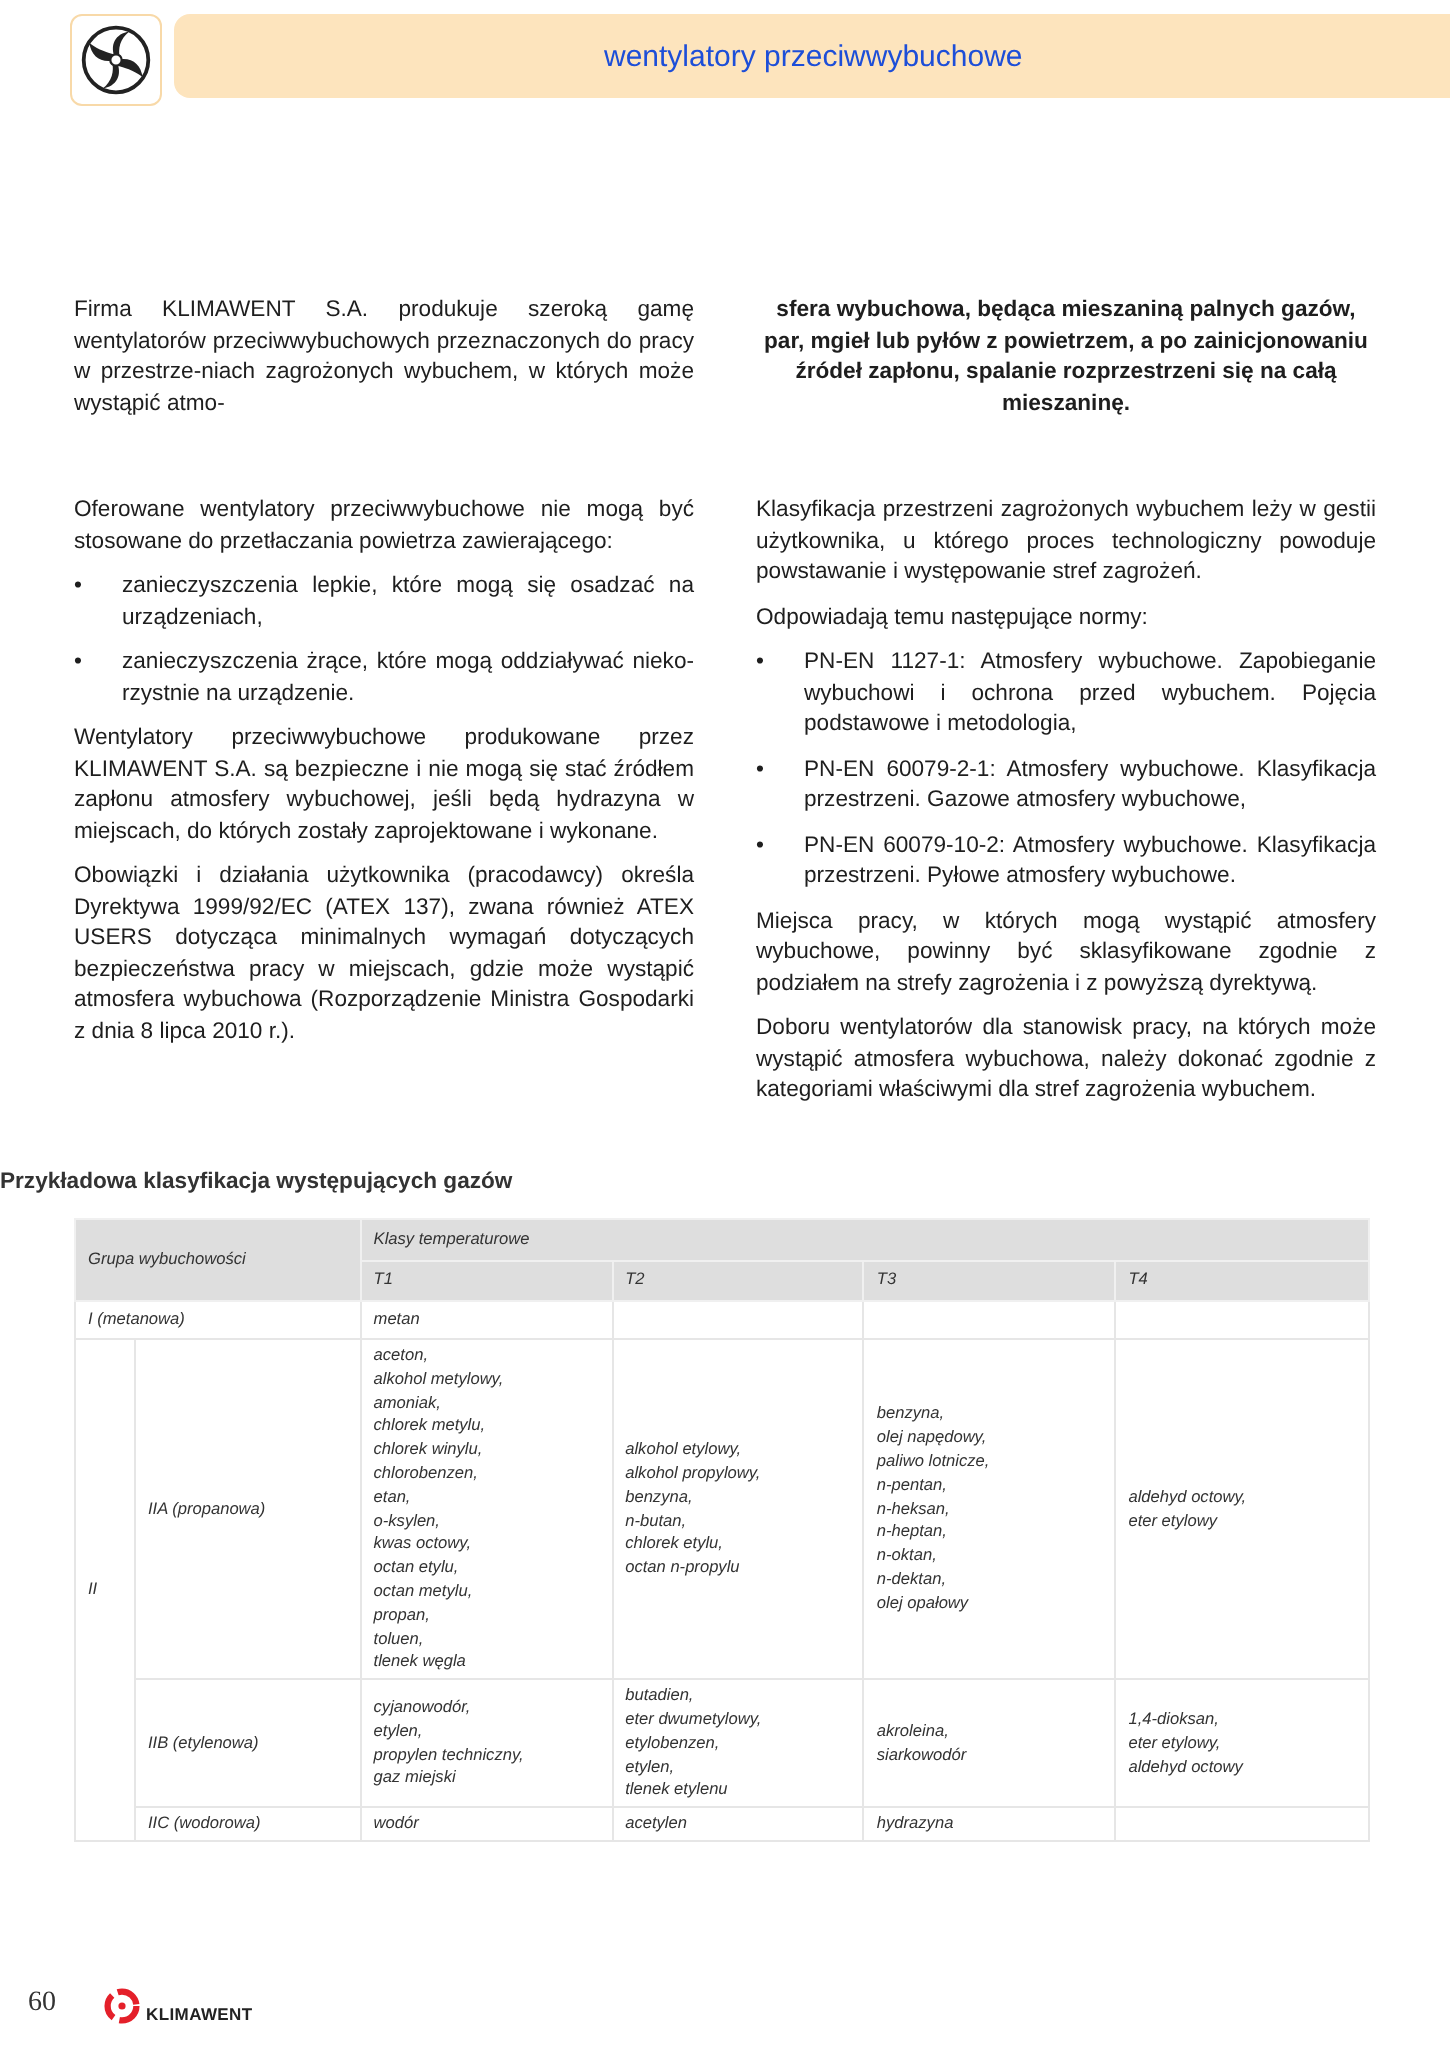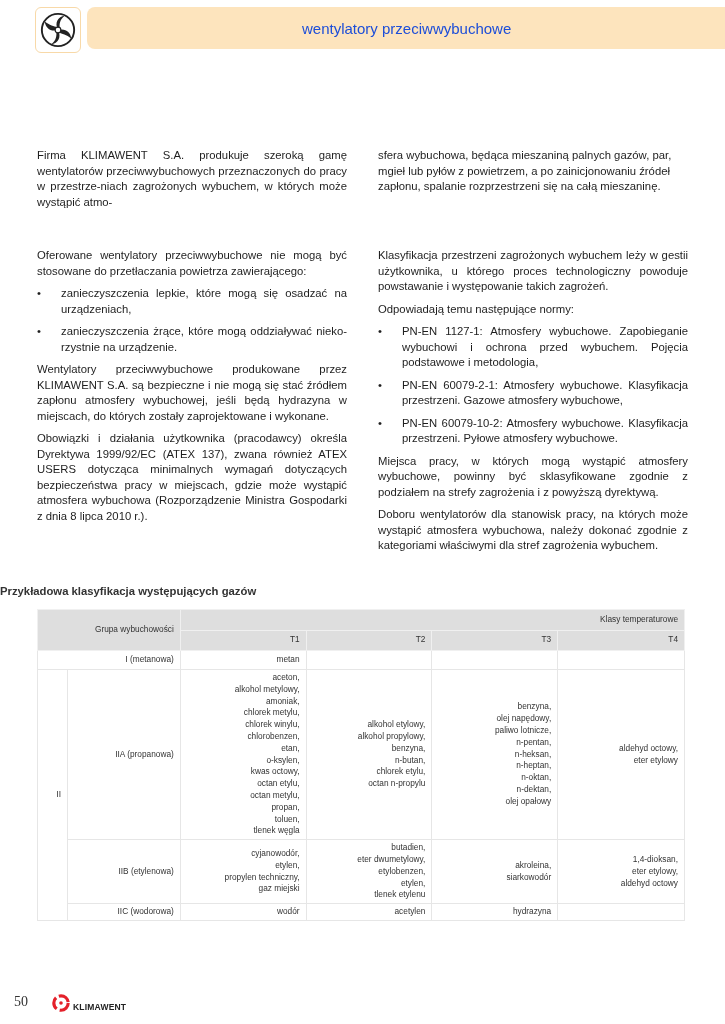--- a/index.html
+++ b/index.html
@@ -17,22 +17,22 @@
   .col { position: absolute; font-size: 11.3px; line-height: 15.5px; text-align: justify; }
   .col p { margin: 0 0 7px 0; }
   .col ul { list-style: none; margin: 0 0 7px 0; padding: 0; }
   .col li { position: relative; padding-left: 24px; margin-bottom: 7px; }
   .col li .bullet { position: absolute; left: 0; top: 0; }
 
   .table-title { position: absolute; left: 0; width: 725px; top: 585px; text-align: left;
                  font-size: 11.3px; font-weight: bold; color: #333; }
   table.gas { position: absolute; left: 37px; top: 609px; width: 648px;
               border-collapse: collapse; font-size: 8.3px; line-height: 11.8px; color: #333; }
-  table.gas td, table.gas th { border: 1px solid #e6e6e6; text-align: right;
-              vertical-align: middle; font-weight: normal; padding: 2px 6px; }
+  table.gas td, table.gas th { border: 1px solid #e6e6e6; text-align: left;
+              vertical-align: middle; font-weight: normal; padding: 2px 6px; font-style: italic; }
   table.gas th { background: #dedede; border-color: #f0f0f0; }
   .multiline { white-space: pre-line; }
 
   .page-num { position: absolute; left: 14px; top: 994px; font-family: "Liberation Serif", serif;
               font-size: 14px; color: #333; }
   .footer-logo { position: absolute; left: 52px; top: 994px; display: flex; align-items: flex-end; gap: 3px; }
   .footer-brand { font-size: 8.5px; font-weight: bold; color: #222; letter-spacing: 0.2px; }
 </style>
 </head>
 <body>
@@ -49,36 +49,36 @@
     <circle cx="20" cy="20" r="3" fill="#fff" stroke="#222" stroke-width="1.2"></circle>
   </svg>
 </div>
 <div class="header-bar">
   <span class="header-title">wentylatory przeciwwybuchowe</span>
 </div>
 
 <div class="col" style="left:37px; top:148px; width:310px;">
   <p>Firma KLIMAWENT S.A. produkuje szeroką gamę wentylatorów przeciwwybuchowych przeznaczonych do pracy w przestrze-niach zagrożonych wybuchem, w których może wystąpić atmo-</p>
 </div>
-<div class="col" style="left:378px; top:148px; width:310px; text-align:left;">
+<div class="col" style="left:378px; top:148px; width:310px; text-align:center;font-weight:bold;">
   <p>sfera wybuchowa, będąca mieszaniną palnych gazów, par, mgieł lub pyłów z powietrzem, a po zainicjonowaniu źródeł zapłonu, spalanie rozprzestrzeni się na całą mieszaninę.</p>
 </div>
 
 <div class="col" style="left:37px; top:248px; width:310px;">
   <p>Oferowane wentylatory przeciwwybuchowe nie mogą być stosowane do przetłaczania powietrza zawierającego:</p>
   <ul>
     <li><span class="bullet">•</span><span>zanieczyszczenia lepkie, które mogą się osadzać na urządzeniach,</span></li>
     <li><span class="bullet">•</span><span>zanieczyszczenia żrące, które mogą oddziaływać nieko-rzystnie na urządzenie.</span></li>
   </ul>
   <p>Wentylatory przeciwwybuchowe produkowane przez KLIMAWENT S.A. są bezpieczne i nie mogą się stać źródłem zapłonu atmosfery wybuchowej, jeśli będą hydrazyna w miejscach, do których zostały zaprojektowane i wykonane.</p>
   <p>Obowiązki i działania użytkownika (pracodawcy) określa Dyrektywa 1999/92/EC (ATEX 137), zwana również ATEX USERS dotycząca minimalnych wymagań dotyczących bezpieczeństwa pracy w miejscach, gdzie może wystąpić atmosfera wybuchowa (Rozporządzenie Ministra Gospodarki z dnia 8 lipca 2010 r.).</p>
 </div>
 
 <div class="col" style="left:378px; top:248px; width:310px;">
-  <p>Klasyfikacja przestrzeni zagrożonych wybuchem leży w gestii użytkownika, u którego proces technologiczny powoduje powstawanie i występowanie takich zagrożeń.</p>
+  <p>Klasyfikacja przestrzeni zagrożonych wybuchem leży w gestii użytkownika, u którego proces technologiczny powoduje powstawanie i występowanie stref zagrożeń.</p>
   <p>Odpowiadają temu następujące normy:</p>
   <ul>
     <li><span class="bullet">•</span><span>PN-EN 1127-1: Atmosfery wybuchowe. Zapobieganie wybuchowi i ochrona przed wybuchem. Pojęcia podstawowe i metodologia,</span></li>
     <li><span class="bullet">•</span><span>PN-EN 60079-2-1: Atmosfery wybuchowe. Klasyfikacja przestrzeni. Gazowe atmosfery wybuchowe,</span></li>
     <li><span class="bullet">•</span><span>PN-EN 60079-10-2: Atmosfery wybuchowe. Klasyfikacja przestrzeni. Pyłowe atmosfery wybuchowe.</span></li>
   </ul>
   <p>Miejsca pracy, w których mogą wystąpić atmosfery wybuchowe, powinny być sklasyfikowane zgodnie z podziałem na strefy zagrożenia i z powyższą dyrektywą.</p>
   <p>Doboru wentylatorów dla stanowisk pracy, na których może wystąpić atmosfera wybuchowa, należy dokonać zgodnie z kategoriami właściwymi dla stref zagrożenia wybuchem.</p>
 </div>
 
@@ -165,20 +165,20 @@
   <tr>
     <td style="height:12px;">IIC (wodorowa)</td>
     <td>wodór</td>
     <td>acetylen</td>
     <td>hydrazyna</td>
     <td></td>
   </tr>
 </tbody>
   </table>
 
-<div class="page-num">50</div>
+<div class="page-num">60</div>
 <div class="footer-logo">
   <svg width="18" height="18" viewBox="0 0 20 20">
     <circle cx="10" cy="10" r="8" fill="none" stroke="#e4202a" stroke-width="3.5" stroke-dasharray="14 3.5"></circle>
     <circle cx="10" cy="10" r="2" fill="#e4202a"></circle>
   </svg>
   <span class="footer-brand">KLIMAWENT</span>
 </div>
 
 </body></html>

